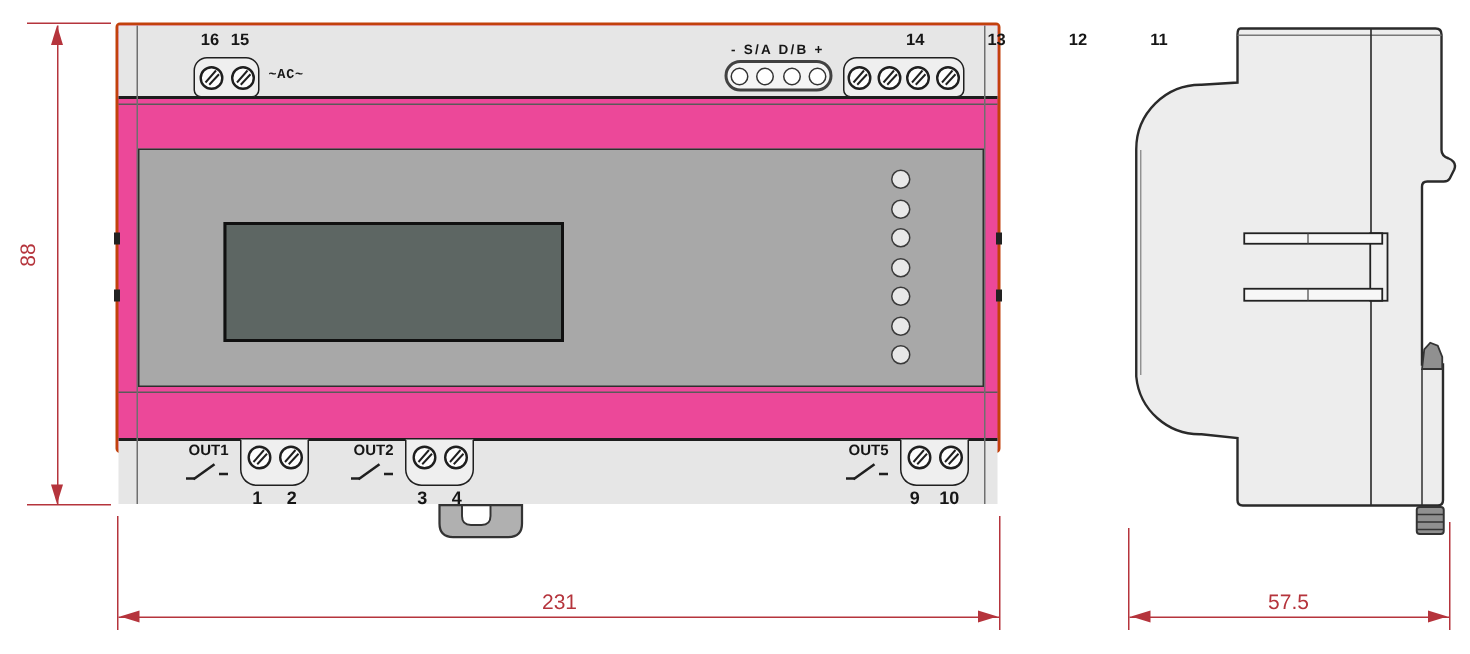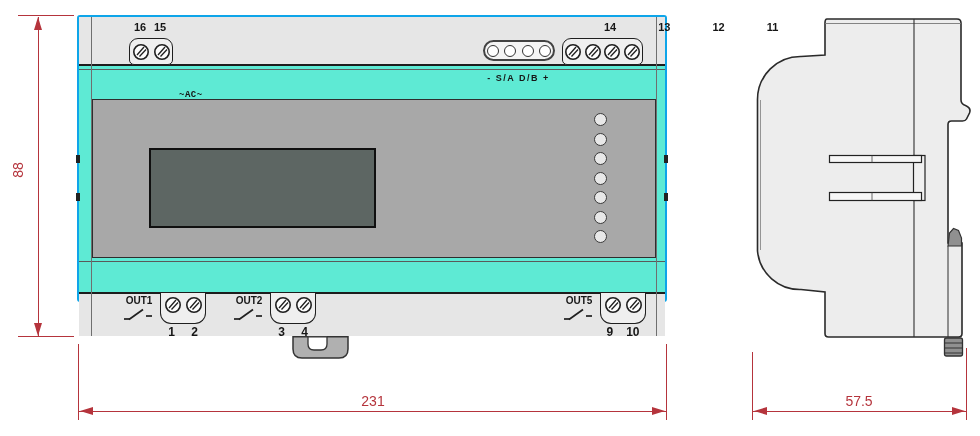--- a/index.html
+++ b/index.html
@@ -2,21 +2,21 @@
 <html><head>
 <meta charset="utf-8">
 <style>
   html,body{margin:0;padding:0;background:#fff;}
   .canvas{position:relative;width:980px;height:436px;background:#ffffff;overflow:hidden;
           font-family:"Liberation Sans",sans-serif;color:#161616;}
   .abs{position:absolute;}
 
   
   .case{position:absolute;left:77px;top:15px;width:590px;height:287px;
-        border:2px solid #0ea5e9;border-radius:3px;background:#5eead4;box-sizing:border-box;}
+        border:2px solid #c2410c;border-radius:3px;background:#ec4899;box-sizing:border-box;}
   .hline{position:absolute;left:0;width:100%;height:1px;background:#5a5a5a;}
   .strip-top{position:absolute;left:0;top:0;width:100%;height:49px;background:#e6e6e6;
              border-bottom:2px solid #1d1d1d;box-sizing:border-box;}
   .strip-bottom{position:absolute;left:0;top:275px;width:100%;height:44px;background:#e6e6e6;
                 border-top:2px solid #1d1d1d;box-sizing:border-box;}
   .rail{position:absolute;top:0;width:1px;height:319px;background:#6f6f6f;}
   .tick{position:absolute;width:4px;height:8px;background:#222;}
   .panel{position:absolute;left:13px;top:82px;width:564px;height:159px;background:#a8a8a8;
          border:1px solid #2e2e2e;box-sizing:border-box;}
   .lcd{position:absolute;left:56px;top:48px;width:227px;height:80px;background:#5d6663;
@@ -25,21 +25,21 @@
        background:#e8e8e8;border:1.5px solid #3a3a3a;box-sizing:border-box;}
 
   
   .tlabel{position:absolute;font-weight:bold;font-size:11px;width:20px;text-align:center;}
   .bracket{position:absolute;border:1.6px solid #1f1f1f;border-radius:9px 9px 5px 5px;
            box-sizing:border-box;display:flex;justify-content:center;align-items:flex-start;
            gap:3px;padding-top:4px;background:#efefef;}
   .screw{width:18px;height:18px;}
   .screw circle{fill:#fdfdfd;stroke:#1f1f1f;stroke-width:1.6;}
   .screw line{stroke:#1f1f1f;stroke-width:1.3;}
-  .small-caption{position:absolute;font-weight:bold;font-size:9px;letter-spacing:0.5px;margin-top:45px;}
+  .small-caption{position:absolute;font-weight:bold;font-size:9px;letter-spacing:0.5px;}
   .pill{position:absolute;left:404px;top:23px;width:72px;height:21px;border:2.5px solid #424242;
         border-radius:12px;box-sizing:border-box;display:flex;align-items:center;
         justify-content:space-between;padding:0 2px;background:#f4f4f4;}
   .pill .hole{width:12px;height:12px;border-radius:50%;background:#ffffff;
               border:1.5px solid #333;box-sizing:border-box;}
   .clabels{position:absolute;left:483px;top:4px;width:81px;display:flex;justify-content:space-between;}
   .clabels span{font-weight:bold;font-size:11px;width:19px;text-align:center;margin-left:42px;}
 
   
   .out-group{position:absolute;top:277px;width:100px;height:46px;}

